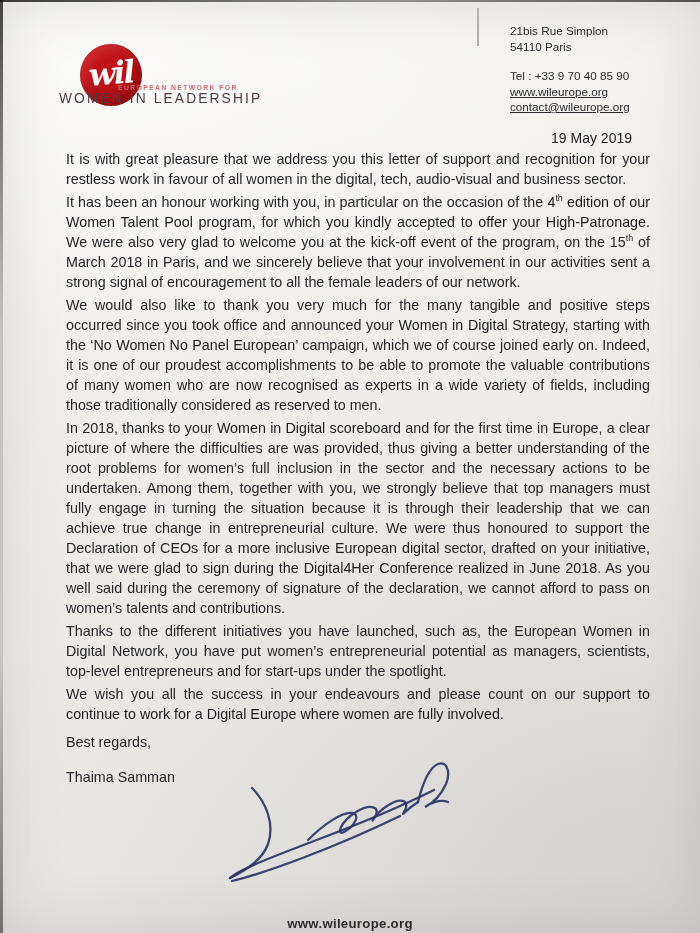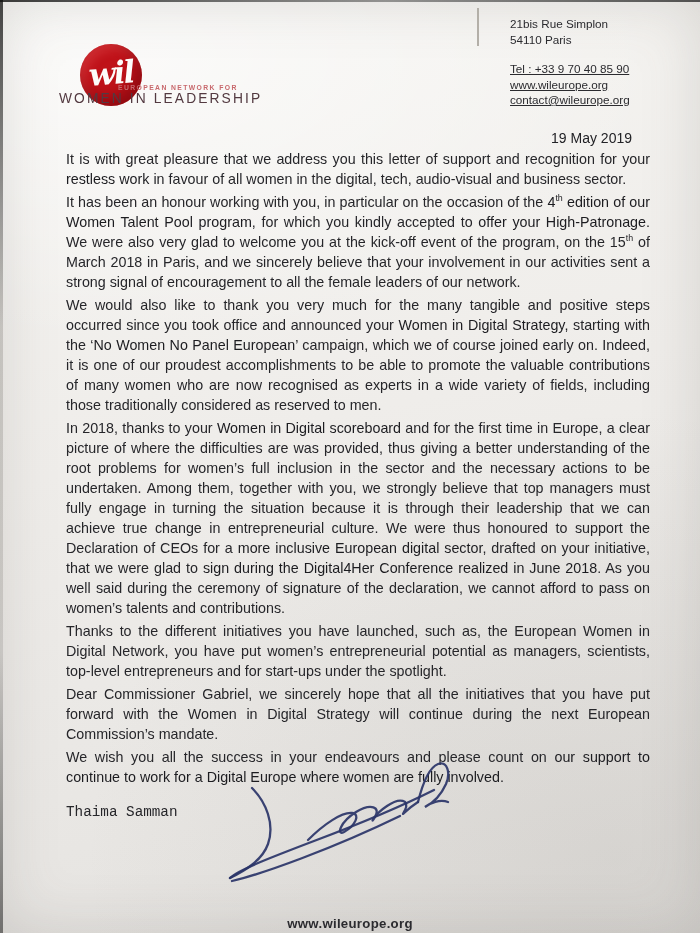--- a/index.html
+++ b/index.html
@@ -22,33 +22,33 @@
   .logo-circle{position:absolute;left:80px;top:44px;width:62px;height:62px;border-radius:50%;
     background:#bf1219;box-shadow:inset -6px -8px 14px rgba(90,0,6,.45), inset 5px 6px 10px rgba(255,120,120,.25);
     display:flex;align-items:center;justify-content:center;}
   .logo-monogram{font-family:"DejaVu Serif",serif;font-style:italic;font-weight:bold;
     color:#fdfcfa;font-size:31px;line-height:1;transform:rotate(-5deg);letter-spacing:-2px;padding-bottom:4px;}
   .logo-tagline{position:absolute;left:118px;top:84px;font-size:6.8px;letter-spacing:1.4px;
     color:#c8686c;font-weight:bold;white-space:nowrap;}
   .logo-orgname{position:absolute;left:59px;top:91px;font-size:13.8px;letter-spacing:2.1px;
     color:#533a41;white-space:nowrap;}
   .vline{position:absolute;left:477px;top:8px;width:2px;height:38px;background:#b3afa8;}
-  .contact{position:absolute;left:510px;top:16px;font-size:11.7px;line-height:15.5px;color:#2b2b2f;}
-  .contact .tel{margin-top:14px;text-decoration:underline;}
+  .contact{position:absolute;left:510px;top:23px;font-size:11.7px;line-height:15.5px;color:#2b2b2f;}
+  .contact .tel{margin-top:14px;}
   .contact .link{text-decoration:underline;}
   .date{position:absolute;right:68px;top:130px;font-size:14px;color:#222226;}
 
   
   .body{position:absolute;left:66px;top:149px;width:584px;font-size:14.3px;line-height:20px;}
   .greeting{margin:0 0 3px 0;}
   .para{margin:0 0 3px 0;text-align:justify;}
   .b{font-weight:normal;color:#1c1c20;}
   sup{font-size:.62em;line-height:0;vertical-align:super;}
   .closing{margin:8px 0 0 0;}
-  .signer{margin:15px 0 0 0;font-family:Liberation Mono, monospace;}
+  .signer{margin:15px 0 0 0;}
 
   
   .signature{position:absolute;left:222px;top:752px;width:250px;height:135px;pointer-events:none;}
   .signature path{fill:none;stroke:#2a3468;stroke-width:2.3;stroke-linecap:round;opacity:.92;}
 
   .footer{position:absolute;left:0;top:916px;width:100%;text-align:center;
     font-size:13.2px;font-weight:bold;letter-spacing:.3px;color:#2b2b2f;}
 </style>
 </head>
 <body>
@@ -75,23 +75,23 @@
 
   <div class="date">19 May 2019</div>
 
   <div class="body">
     <div>
         <p class="para"><span>It is with great pleasure that we address you this letter of support and recognition for your </span><span class="b">restless work</span><span> in favour of all women in the digital, tech, audio-visual and business sector.</span></p>
         <p class="para"><span>It has been an honour working with you, in particular on the occasion of the </span><span class="b">4</span><sup class="b">th</sup><span class="b"> edition of our Women Talent Pool program</span><span>, for which you kindly accepted to </span><span class="b">offer your High-Patronage.</span><span> We were also very glad to welcome you at the kick-off event of the program, on the 15</span><sup>th</sup><span> of March 2018 in Paris, and we sincerely believe that your involvement in our activities sent a strong signal of encouragement to all the female leaders of our network.</span></p>
         <p class="para"><span>We would also like to thank you very much for the many tangible and positive steps occurred since you took office and announced your </span><span class="b">Women in Digital Strategy,</span><span> starting with the </span><span class="b">‘No Women No Panel European’</span><span> campaign, which we of course joined early on. Indeed, it is one of our proudest accomplishments to be able to promote the valuable contributions of many women who are now recognised as experts in a wide variety of fields, including those traditionally considered as reserved to men.</span></p>
         <p class="para"><span>In 2018, thanks to your </span><span class="b">Women in Digital scoreboard</span><span> and for the first time in Europe, a clear picture of where the difficulties are was provided, thus giving a better understanding of the root problems for women’s full inclusion in the sector and the necessary actions to be undertaken. Among them, together with you, we strongly believe that top managers must fully engage in turning the situation because it is through their leadership that we can achieve true change in entrepreneurial culture. We were thus honoured to support the Declaration of CEOs for a </span><span class="b">more inclusive European digital sector</span><span>, drafted on your initiative, that we were glad to </span><span class="b">sign during the Digital4Her Conference realized in June 2018</span><span>. As you well said during the ceremony of signature of the declaration, we cannot afford to pass on women’s talents and contributions.</span></p>
         <p class="para"><span>Thanks to the different initiatives you have launched, such as, the European Women in Digital Network, you have put women’s entrepreneurial potential as managers, scientists, top-level entrepreneurs and for start-ups under the spotlight.</span></p>
-        <p class="para"><span>Dear Commissioner Gabriel, we sincerely hope that all the initiatives that you have put forward with the Women in Digital Strategy will continue during the next European Commission’s mandate.</span></p>
         <p class="para"><span>We wish you all the success in your endeavours and please count on </span><span class="b">our support to continue to work for a Digital Europe where women are fully involved.</span></p>
       </div>
+    <p class="closing">Best regards,</p>
     <p class="signer">Thaima Samman</p>
   </div>
 
   <svg class="signature" viewBox="0 0 250 135" xmlns="http://www.w3.org/2000/svg">
     <path d="M30 36 C44 50 53 72 46 92 C40 109 22 119 8 126" stroke="#2a3468"></path>
     <path d="M8 126 C16 118 50 105 92 89 C140 71 178 55 212 38" stroke="#2a3468"></path>
     <path d="M10 129 C40 122 110 97 178 64" stroke="#2a3468"></path>
     <path d="M86 88 C102 72 120 60 130 61 C139 62 133 74 122 80 C114 84 118 70 134 60 C149 51 159 55 153 65 C148 74 150 64 165 54 C178 45 188 48 183 58 C178 67 182 59 196 50" stroke="#2a3468"></path>
     <path d="M196 50 C200 34 206 16 216 12 C225 9 229 20 224 32 C219 43 211 51 203 55 C208 51 218 47 226 50" stroke="#2a3468"></path>
   </svg>

